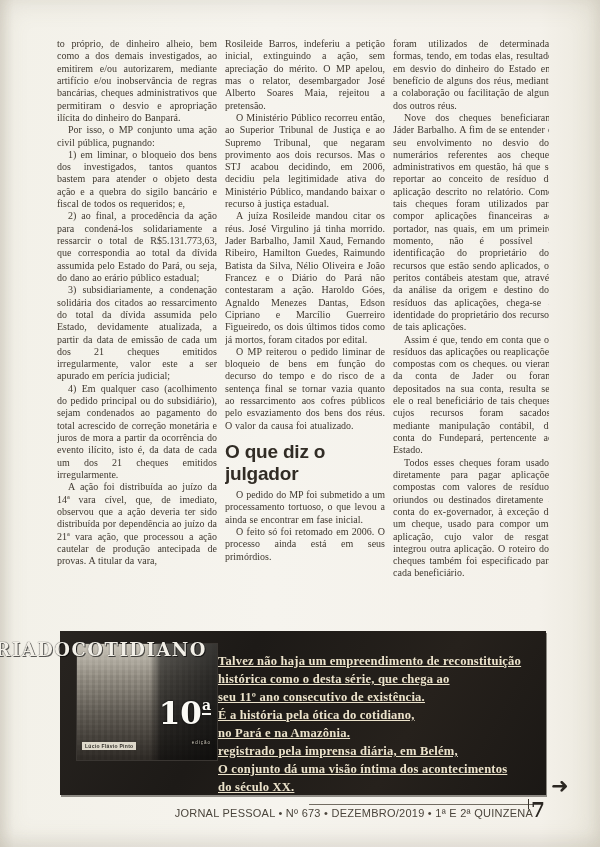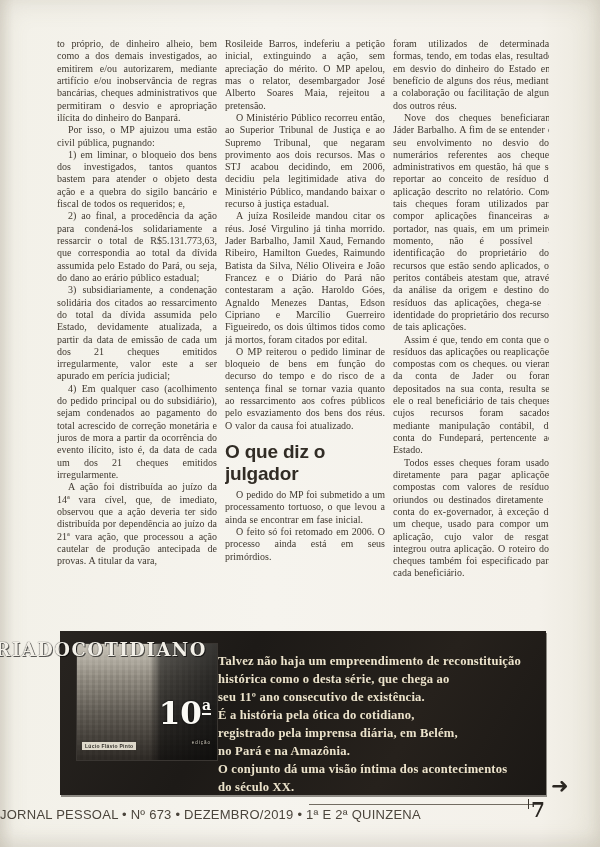--- a/index.html
+++ b/index.html
@@ -61,26 +61,26 @@
   .cover-author{
     position:absolute;left:5px;bottom:10px;background:#ded9cb;color:#33302a;
     font-family:"Liberation Sans",sans-serif;font-size:5px;font-weight:bold;
     padding:1px 3px;letter-spacing:.3px;
   }
   .ad-text{
     position:absolute;left:158px;top:21px;width:322px;
     color:#ece3cb;font-family:"Liberation Serif",serif;font-weight:bold;
     font-size:12.6px;line-height:18px;letter-spacing:.2px;
   }
-  .ad-text div{white-space:nowrap;}
+  .ad-text div{white-space:nowrap;text-decoration:underline;}
   
   .footer-rule{position:absolute;left:309px;top:804px;width:224px;height:1px;background:#726c62;}
   .footer-text{
-    position:absolute;left:0px;top:807px;width:533px;
-    font-family:"Liberation Sans",sans-serif;font-size:13px;letter-spacing:.25px;
+    position:absolute;left:0px;top:807px;width:533px;text-align:right;
+    font-family:"Liberation Sans",sans-serif;font-size:11px;letter-spacing:.25px;
     color:#4b453c;
   }
   .page-number{
     position:absolute;left:531px;top:798px;
     font-family:"DejaVu Serif",serif;font-weight:bold;font-size:20px;color:#2a2622;
   }
   .page-number-tick{position:absolute;left:528px;top:799px;width:1px;height:10px;background:#3a352e;}
   .next-arrow{
     position:absolute;left:551px;top:774px;font-size:21px;color:#2b2722;
     font-family:"DejaVu Sans",sans-serif;
@@ -88,21 +88,21 @@
 </style>
 </head>
 <body>
 
 <div class="page">
 
   <div class="columns">
 
     <div class="col">
       <p class="noindent">to próprio, de dinheiro alheio, bem como a dos demais investigados, ao emitirem e/ou autorizarem, mediante artifício e/ou inobservância de regras bancárias, cheques administrativos que permitiram o desvio e apropriação ilícita do dinheiro do Banpará.</p>
-      <p>Por isso, o MP ajuizou uma estão civil pública, pugnando:</p>
+      <p>Por isso, o MP conjunto uma ação civil pública, pugnando:</p>
       <p>1) em liminar, o bloqueio dos bens dos investigados, tantos quantos bastem para atender o objeto desta ação e a quebra do sigilo bancário e fiscal de todos os requeridos; e,</p>
       <p>2) ao final, a procedência da ação para condená-los solidariamente a ressarcir o total de R$5.131.773,63, que correspondia ao total da dívida assumida pelo Estado do Pará, ou seja, do dano ao erário público estadual;</p>
       <p>3) subsidiariamente, a condenação solidária dos citados ao ressarcimento do total da dívida assumida pelo Estado, devidamente atualizada, a partir da data de emissão de cada um dos 21 cheques emitidos irregularmente, valor este a ser apurado em perícia judicial;</p>
       <p>4) Em qualquer caso (acolhimento do pedido principal ou do subsidiário), sejam condenados ao pagamento do total acrescido de correção monetária e juros de mora a partir da ocorrência do evento ilícito, isto é, da data de cada um dos 21 cheques emitidos irregularmente.</p>
       <p>A ação foi distribuída ao juízo da 14ª vara cível, que, de imediato, observou que a ação deveria ter sido distribuída por dependência ao juízo da 21ª vara ação, que processou a ação cautelar de produção antecipada de provas. A titular da vara,</p>
     </div>
 
     <div class="col">
       <p class="noindent">Rosileide Barros, indeferiu a petição inicial, extinguindo a ação, sem apreciação do mérito. O MP apelou, mas o relator, desembargador José Alberto Soares Maia, rejeitou a pretensão.</p>
       <p>O Ministério Público recorreu então, ao Superior Tribunal de Justiça e ao Supremo Tribunal, que negaram provimento aos dois recursos. Mas o STJ acabou decidindo, em 2006, decidiu pela legitimidade ativa do Ministério Público, mandando baixar o recurso à justiça estadual.</p>
@@ -135,22 +135,22 @@
         <span>ANO</span>
       </div>
       <div class="cover-edition"><span>10</span><span class="sup">a</span><span class="ed-label">edição</span></div>
       <div class="cover-author">Lúcio Flávio Pinto</div>
     </div>
     <div class="ad-text">
       <div>Talvez não haja um empreendimento de reconstituição</div>
       <div>histórica como o desta série, que chega ao</div>
       <div>seu 11º ano consecutivo de existência.</div>
       <div>É a história pela ótica do cotidiano,</div>
+      <div>no Pará e na Amazônia.</div>
       <div>registrado pela imprensa diária, em Belém,</div>
-      <div>no Pará e na Amazônia.</div>
       <div>O conjunto dá uma visão íntima dos acontecimentos</div>
       <div>do século XX.</div>
     </div>
   </div>
 
   <div class="footer-rule"></div>
   <div class="footer-text">JORNAL PESSOAL • Nº 673 • DEZEMBRO/2019 • 1ª E 2ª QUINZENA</div>
   <div class="page-number-tick"></div>
   <div class="page-number">7</div>
   <div class="next-arrow">➜</div>

